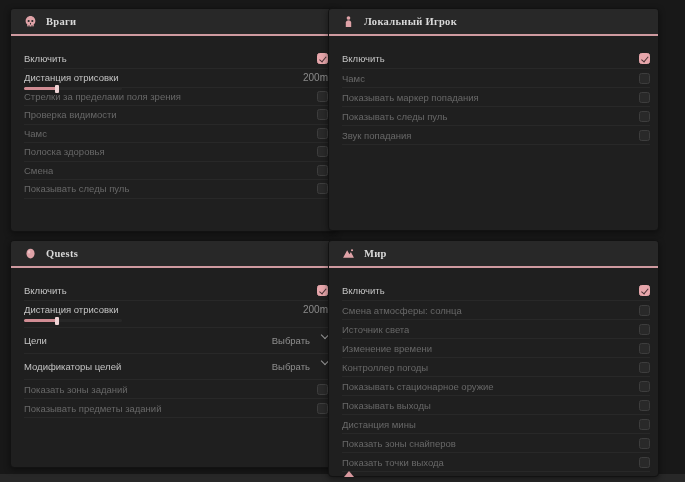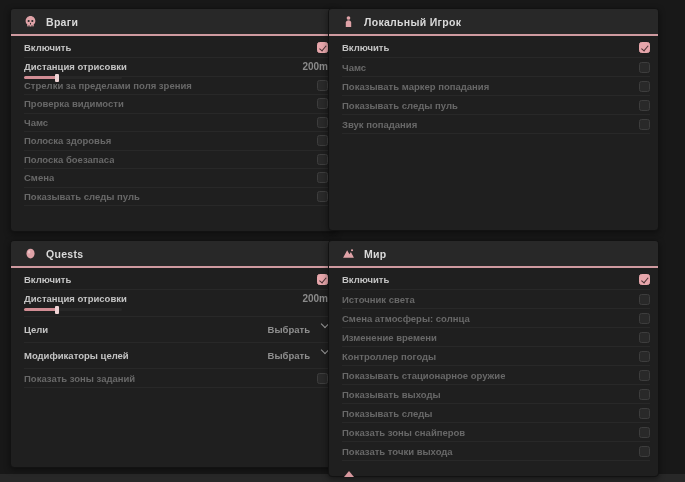--- a/index.html
+++ b/index.html
@@ -16,22 +16,22 @@
   }
   #p0{left:10px;top:8px;width:327px;height:224px;}
   #p1{left:328px;top:8px;width:331px;height:223px;}
   #p2{left:10px;top:240px;width:327px;height:228px;}
   #p3{left:328px;top:240px;width:331px;height:237px;}
   .panel-header{
     height:25px;display:flex;align-items:center;gap:9px;padding:0 13px;
     background:#282828;border-bottom:2px solid #cf9aa0;
   }
   .panel-header svg{width:13px;height:13px;flex:0 0 auto;}
-  .panel-title{font-size:10.5px;font-weight:bold;color:#dadada;letter-spacing:.3px;}
-  .rows{padding:1px 0;font-weight:bold;}
+  .panel-title{font-size:10.5px;font-weight:bold;color:#dadada;letter-spacing:.3px;font-family:Liberation Serif, serif;}
+  .rows{padding:12px 0;}
   .row{
     display:flex;align-items:center;justify-content:space-between;
     height:19px;margin:0 8px 0 13px;border-bottom:1px solid rgba(255,255,255,0.045);
     box-sizing:border-box;
   }
   #p0 .row{height:18.5px;}
   .row.enable{height:21px;}
   #p0 .row.enable{height:21px;}
   .row.select{height:26px;}
   .row .label{font-size:9.5px;color:#686868;white-space:nowrap;overflow:hidden;}
@@ -105,24 +105,20 @@
       </div>
       <div class="row ">
         <span class="label">Чамс</span>
         <div class="checkbox"></div>
       </div>
       <div class="row ">
         <span class="label">Полоска здоровья</span>
         <div class="checkbox"></div>
       </div>
       <div class="row ">
-        <span class="label">Полоска боезапаса</span>
-        <div class="checkbox"></div>
-      </div>
-      <div class="row ">
         <span class="label">Смена</span>
         <div class="checkbox"></div>
       </div>
       <div class="row ">
         <span class="label">Показывать следы пуль</span>
         <div class="checkbox"></div>
       </div>
     </div>
   <div class="scrollbar">
     <div class="scrollbar-thumb"></div>
@@ -195,62 +191,66 @@
         <span class="label">Модификаторы целей</span>
         <div class="select-control">
           <span class="select-value">Выбрать</span>
           <div class="chevron"></div>
         </div>
       </div>
       <div class="row ">
         <span class="label">Показать зоны заданий</span>
         <div class="checkbox"></div>
       </div>
+      <div class="row ">
+        <span class="label">Показывать предметы заданий</span>
+        <div class="checkbox"></div>
+      </div>
     </div>
 </div>
 
 <div class="panel" id="p3">
   <div class="panel-header">
     <svg viewBox="0 0 24 24">
       <path d="M2 20L9.5 6l4.2 7.5L16.5 9 22 20z" fill="#dfa2a7"></path>
       <circle cx="18.5" cy="6" r="2" fill="#dfa2a7"></circle>
     </svg>
     <span class="panel-title">Мир</span>
   </div>
   <div class="rows">
       <div class="row bright enable">
         <span class="label">Включить</span>
         <div class="checkbox checked"></div>
       </div>
       <div class="row ">
+        <span class="label">Смена атмосферы: солнца</span>
+        <div class="checkbox"></div>
+      </div>
+      <div class="row ">
         <span class="label">Источник света</span>
         <div class="checkbox"></div>
       </div>
       <div class="row ">
-        <span class="label">Смена атмосферы: солнца</span>
-        <div class="checkbox"></div>
-      </div>
-      <div class="row ">
         <span class="label">Изменение времени</span>
         <div class="checkbox"></div>
       </div>
       <div class="row ">
         <span class="label">Контроллер погоды</span>
         <div class="checkbox"></div>
       </div>
       <div class="row ">
         <span class="label">Показывать стационарное оружие</span>
         <div class="checkbox"></div>
       </div>
       <div class="row ">
         <span class="label">Показывать выходы</span>
         <div class="checkbox"></div>
       </div>
       <div class="row ">
-        <span class="label">Показывать следы</span>
+        <span class="label">Дистанция мины</span>
         <div class="checkbox"></div>
       </div>
       <div class="row ">
         <span class="label">Показать зоны снайперов</span>
         <div class="checkbox"></div>
       </div>
       <div class="row ">
         <span class="label">Показать точки выхода</span>
         <div class="checkbox"></div>
       </div>

